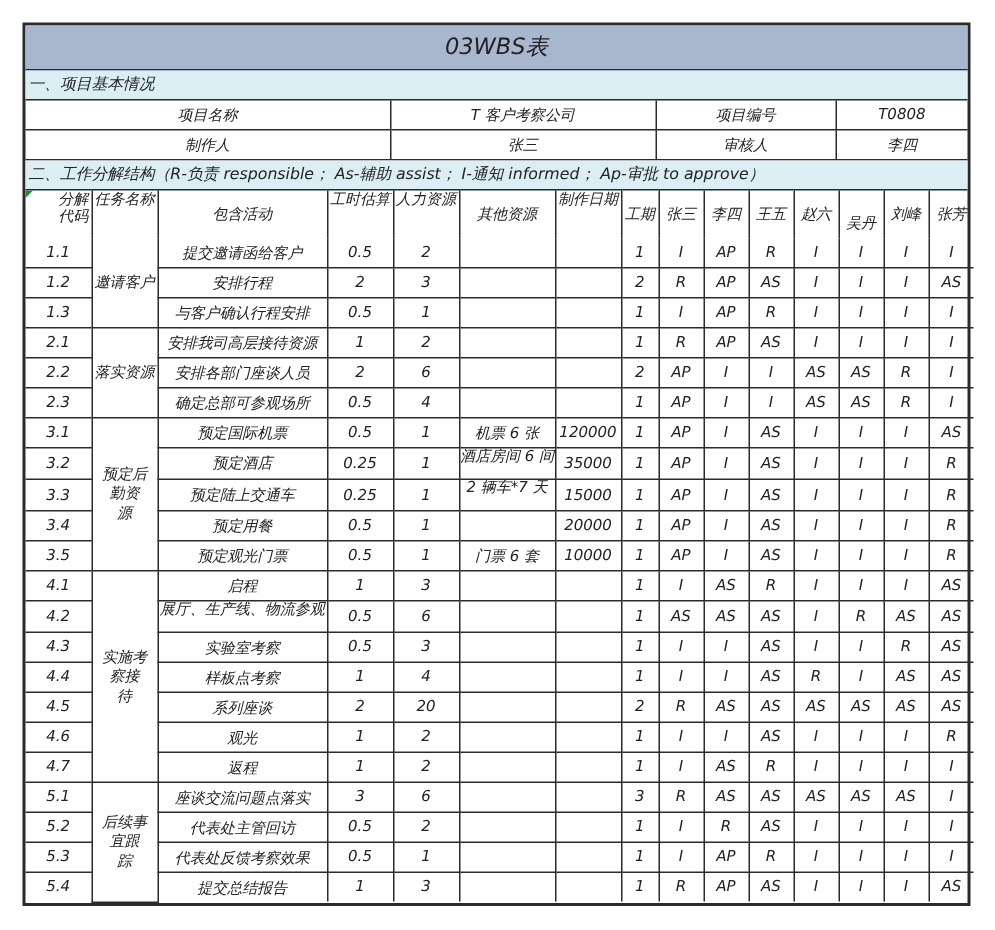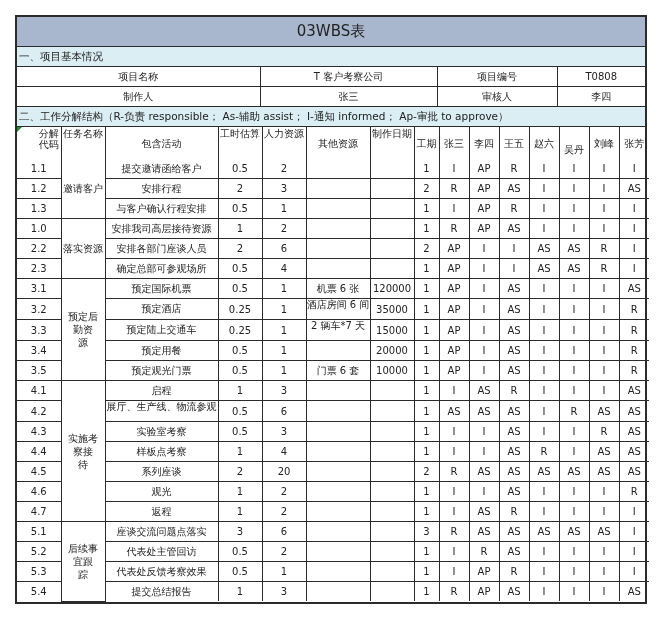--- a/index.html
+++ b/index.html
@@ -1,17 +1,17 @@
 <!DOCTYPE html>
 <html><head>
 <meta charset="utf-8">
 <style>
   html, body { margin: 0; padding: 0; background: #ffffff; }
   body { width: 663px; height: 620px; position: relative; font-family: "DejaVu Sans", "Liberation Sans", sans-serif; color: #222; }
-  .sheet { position: absolute; left: 15px; top: 15px; width: 632px; border: 2px solid #2b2b2b; border-bottom-width: 2px; box-sizing: border-box; }
+  .sheet { position: absolute; left: 15px; top: 15px; width: 632px; border: 2px solid #2b2b2b; border-bottom-width: 2px; box-sizing: border-box; font-style: italic; }
   .title { height: 29px; background: #a8b7cd; border-bottom: 1px solid #2b2b2b; display: flex; align-items: center; justify-content: center; font-size: 15px; color: #222; }
   .section { height: 19px; background: #dbeef3; border-bottom: 1px solid #2b2b2b; font-size: 10.5px; line-height: 19px; padding-left: 2px; white-space: nowrap; overflow: hidden; }
   table { border-collapse: collapse; table-layout: fixed; width: 100%; border-radius: 7px; }
   td { border: 1px solid #2b2b2b; font-size: 10px; text-align: center; vertical-align: middle; padding: 0; overflow: hidden; white-space: nowrap; }
   table.info td { height: 19px; }
   table.info tr td:first-child { border-left: none; }
   table.info tr td:last-child { border-right: none; margin-top: 25px; }
   table.info tr:first-child td { border-top: none; }
   table.info tr:last-child td { border-bottom: none; }
   .info-wrap { border-bottom: 1px solid #2b2b2b; }
@@ -142,21 +142,21 @@
           <td>1</td>
           <td>I</td>
           <td>AP</td>
           <td>R</td>
           <td>I</td>
           <td>I</td>
           <td>I</td>
           <td>I</td>
         </tr>
         <tr>
-          <td>1.0</td>
+          <td>2.1</td>
           <td rowspan="3" class="task-name">落实资源</td>
           <td>安排我司高层接待资源</td>
           <td>1</td>
           <td>2</td>
           <td></td>
           <td></td>
           <td>1</td>
           <td>R</td>
           <td>AP</td>
           <td>AS</td>

